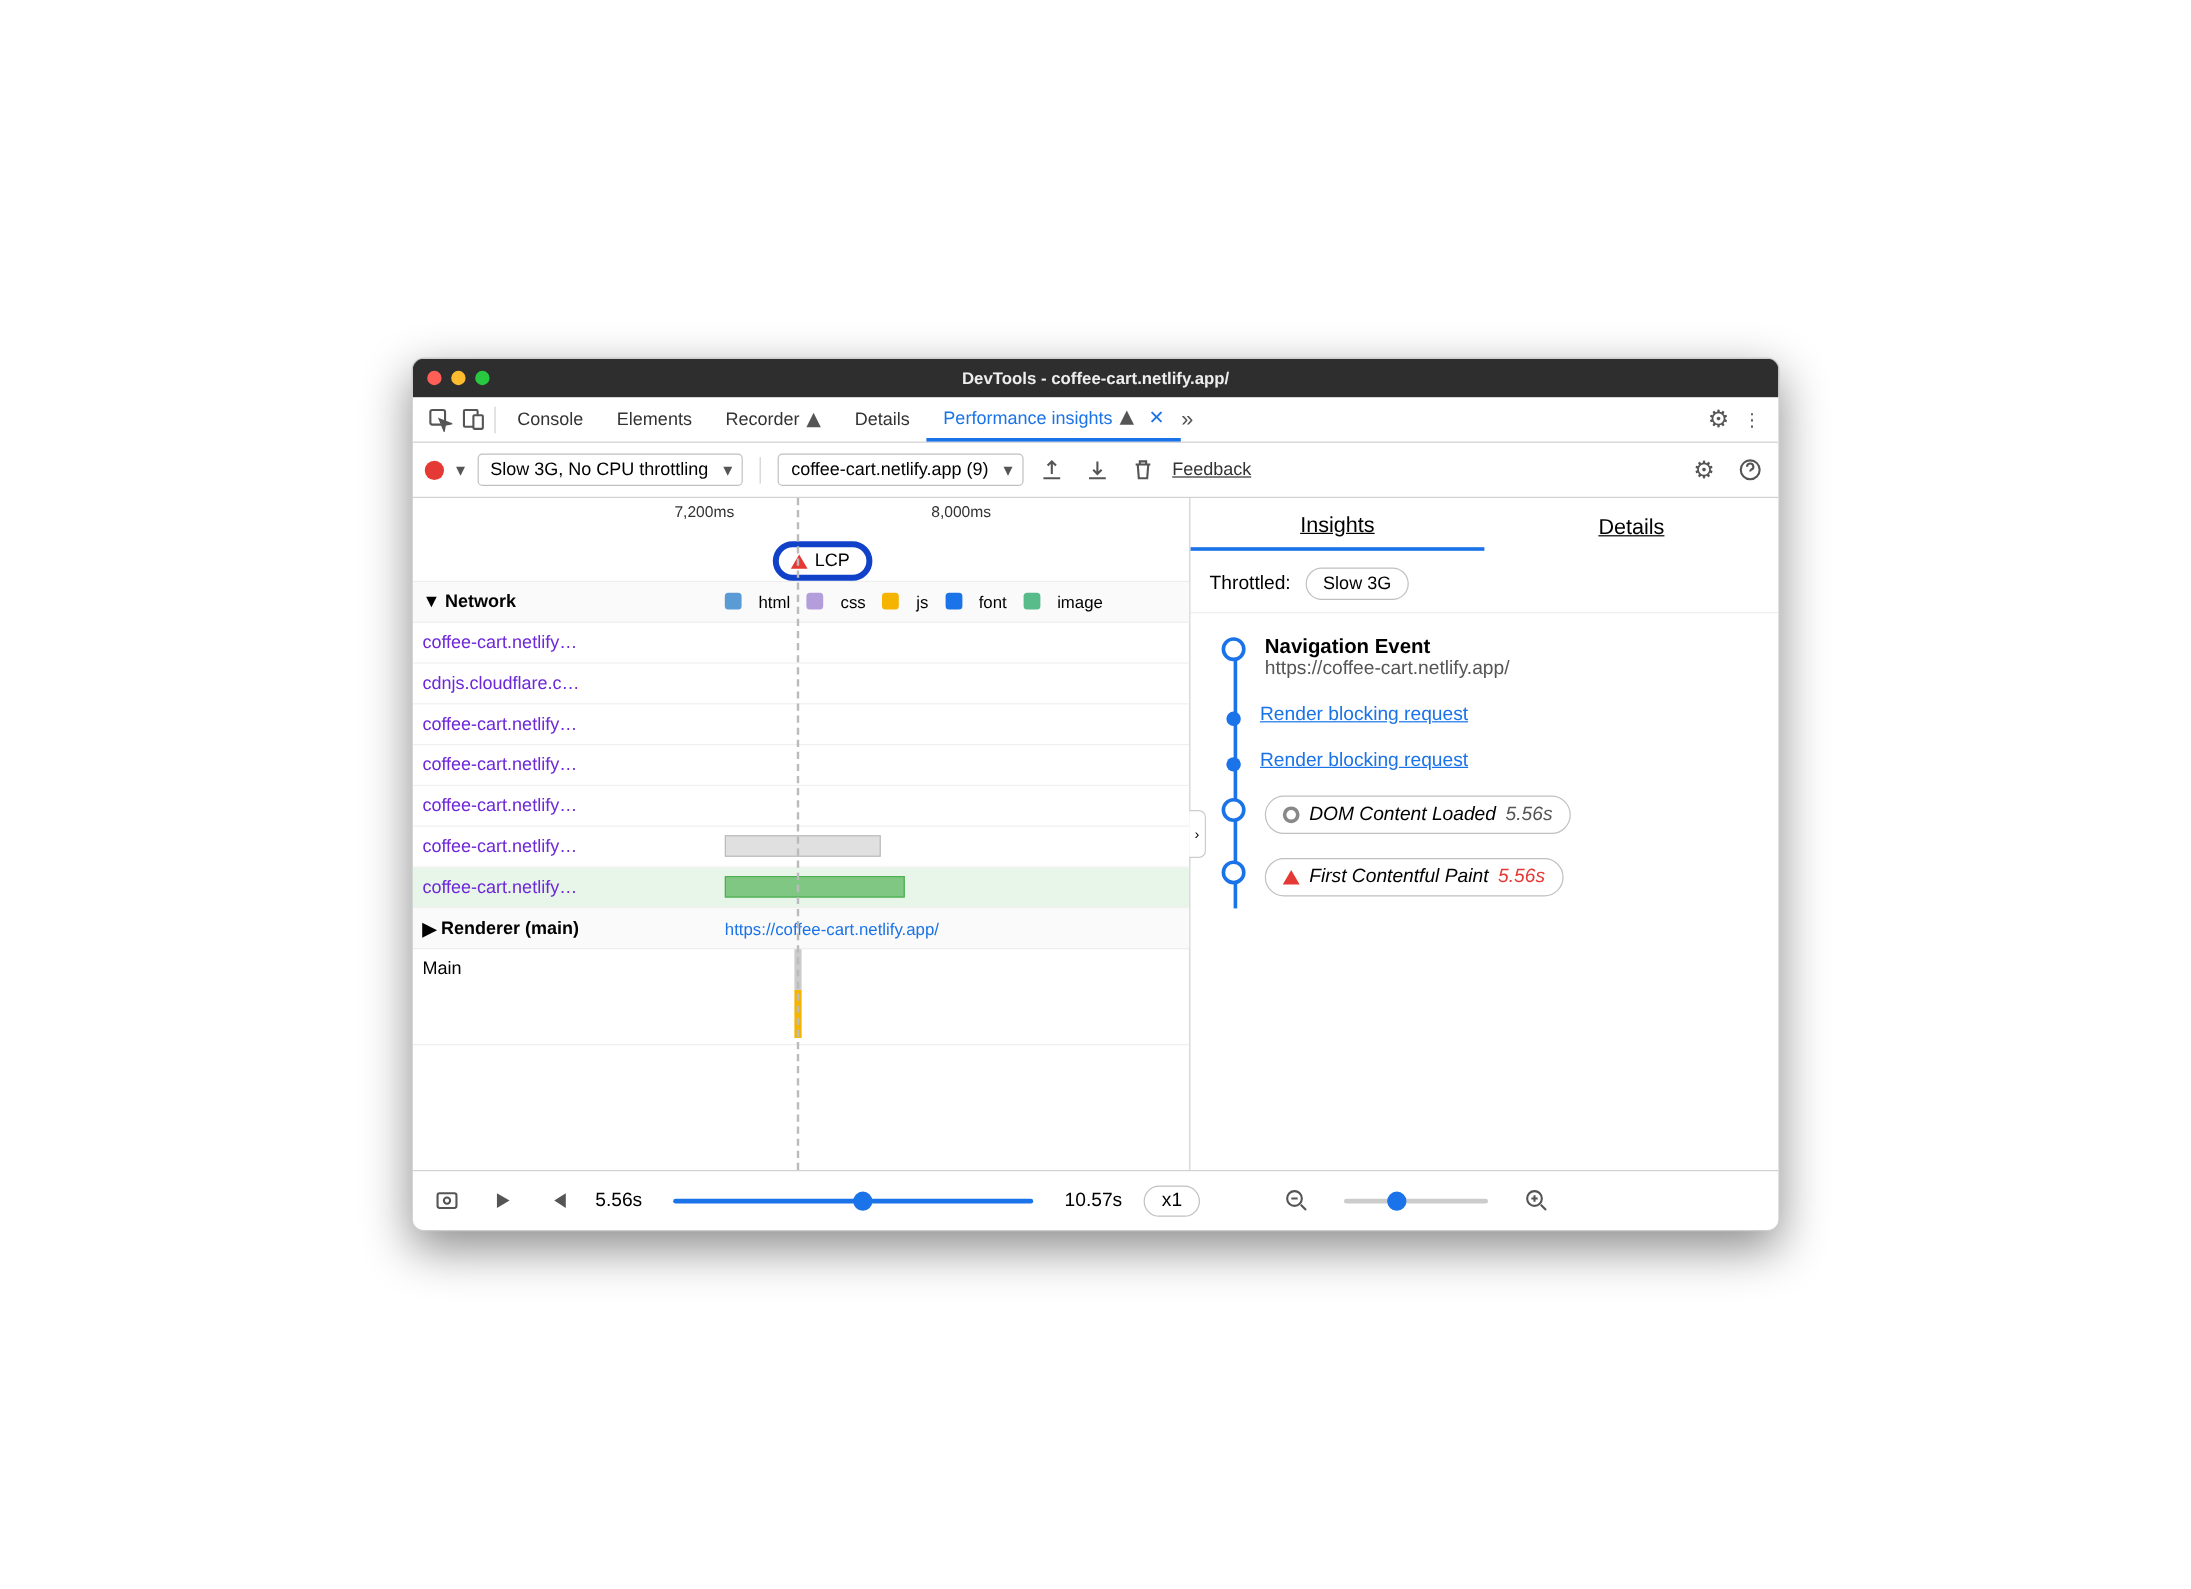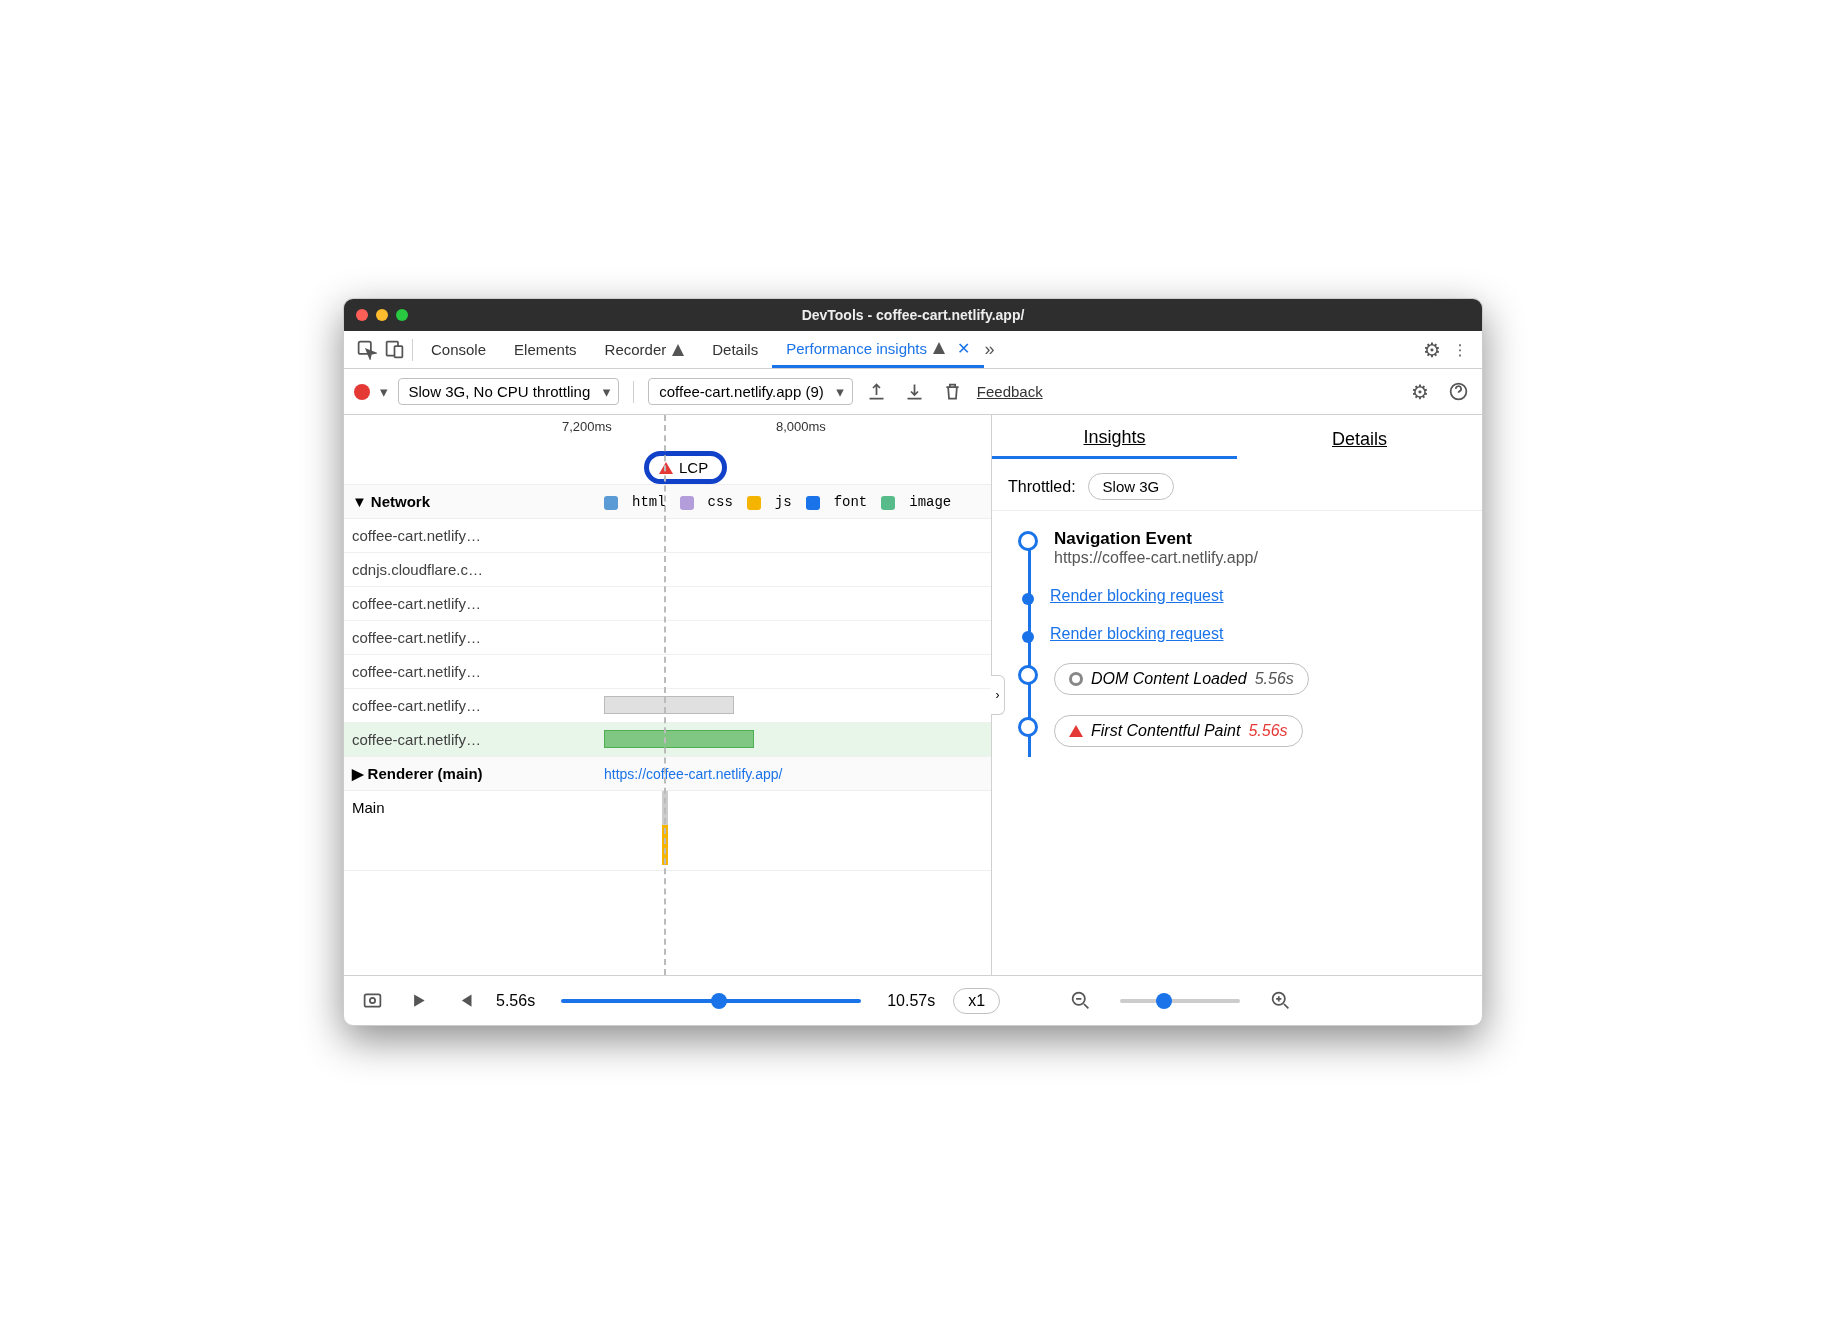--- a/index.html
+++ b/index.html
@@ -22,25 +22,25 @@
   .dropdown:after { content:"▾"; position:absolute; right:8px; color:#555; }
   .feedback { text-decoration:underline; color:#333; }
   .body { display:flex; height:560px; position:relative; }
   .left { flex:1; min-width:0; border-right:1px solid #d0d0d0; display:flex; flex-direction:column; position:relative; }
   .timeline-head { height:70px; position:relative; border-bottom:1px solid #eee; }
   .tick { position:absolute; top:4px; font-size:13px; color:#333; }
   .lcp-pill { position:absolute; top:36px; left:300px; border:5px solid #1141c9; border-radius:18px; background:#fff; padding:3px 14px 3px 10px; display:flex; align-items:center; gap:6px; font-size:15px; font-weight:500; }
   .tri-red { width:0;height:0;border-left:7px solid transparent;border-right:7px solid transparent;border-bottom:12px solid #e53935; }
   .section-head { height:34px; display:flex; align-items:center; border-bottom:1px solid #eee; font-size:15px; background:#fafafa; }
   .section-head .lbl { width:260px; padding-left:8px; font-weight:600; display:flex; align-items:center; gap:4px; }
-  .legend { display:flex; gap:14px; font-size:14px; align-items:flex-end;font-family:Liberation Mono, monospace; }
+  .legend { display:flex; gap:14px; font-size:14px; align-items:flex-start; }
   .sw { width:14px; height:14px; border-radius:3px; }
   .rows { }
   .row { height:34px; display:flex; align-items:center; border-bottom:1px solid #f0f0f0; font-size:15px; }
-  .row .name { width:260px; padding-left:8px; overflow:hidden; text-overflow:ellipsis; white-space:nowrap; color:#404040; }
+  .row .name { width:260px; padding-left:8px; overflow:hidden; text-overflow:ellipsis; white-space:nowrap; color:#6d28d9; }
   .row .bar-area { flex:1; position:relative; height:100%; }
   .bar { position:absolute; top:7px; height:18px; border:1px solid #bbb; }
   .main-track { height:80px; border-bottom:1px solid #eee; display:flex; }
   .main-track .name { width:260px; padding:8px; font-size:15px; }
   .main-track .trk { flex:1; position:relative; }
   .vline { position:absolute; left:320px; top:0; bottom:0; border-left:2px dashed #bbb; z-index:1; }
   .collapse-handle { position:absolute; right:-14px; top:260px; width:14px; height:40px; border:1px solid #ccc; border-left:none; border-radius:0 6px 6px 0; background:#fff; display:flex; align-items:center; justify-content:center; font-size:12px; z-index:5; cursor:pointer; }
   .right { width:490px; padding:0; display:flex; flex-direction:column; }
   .rtabs { display:flex; height:48px; align-items:center;text-decoration:underline; }
   .rtab { flex:1; text-align:center; font-size:18px; padding:8px 0; cursor:pointer; }

